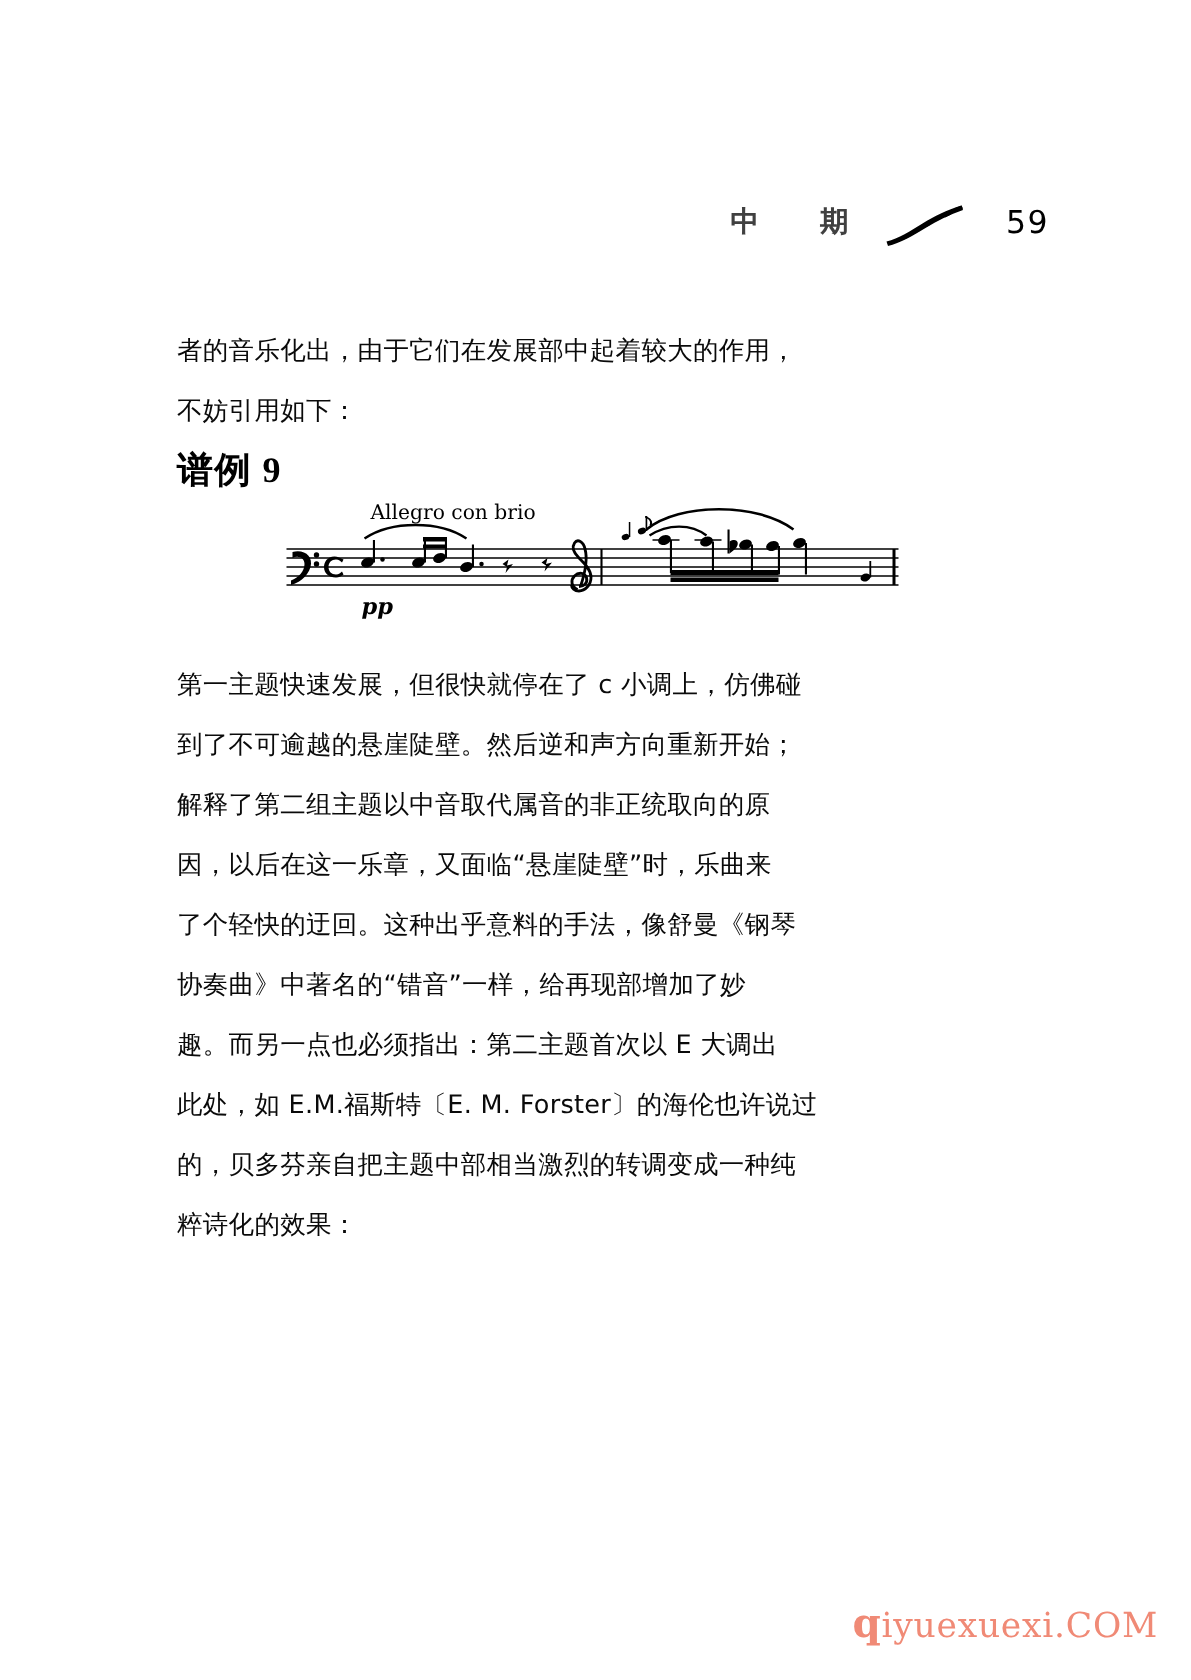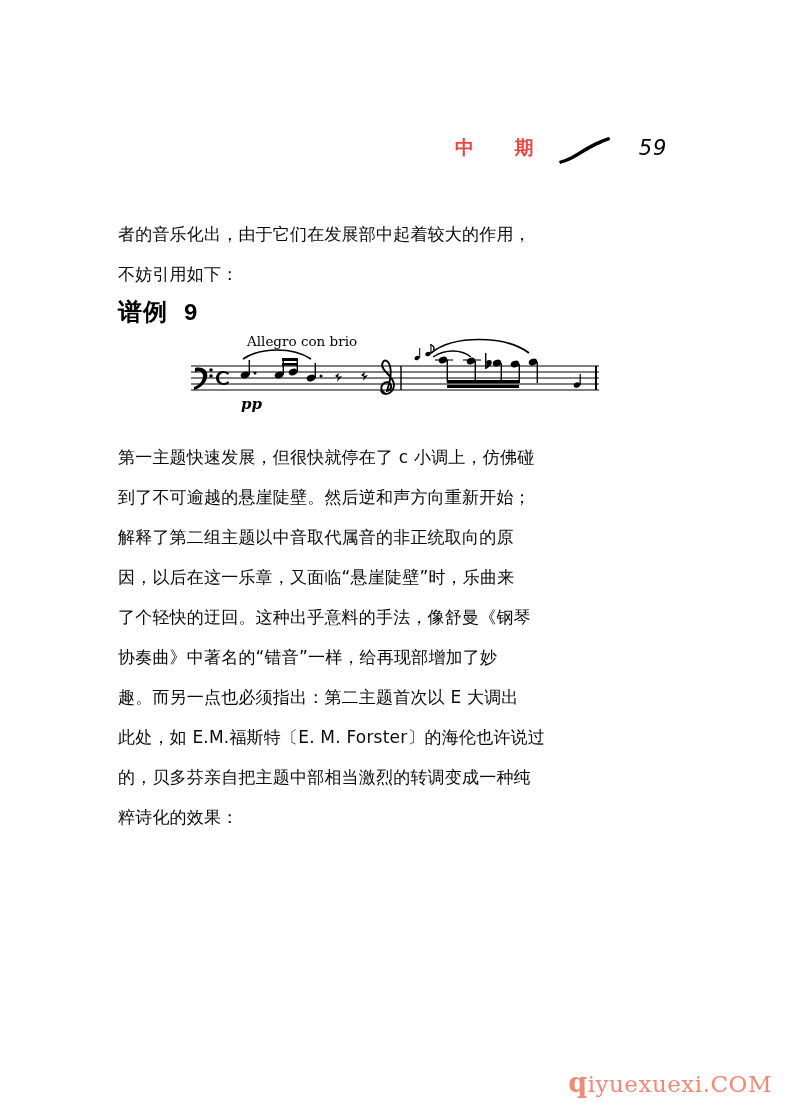--- a/index.html
+++ b/index.html
@@ -29,39 +29,39 @@
     display: flex;
     align-items: center;
     justify-content: flex-start;
     padding-left: 455px;
     box-sizing: border-box;
   }
   .rh-title {
     font-size: 19px;
     font-weight: 700;
     letter-spacing: 17px;
-    color: #ef4444;
+    color: #404040;
     font-family: "DejaVu Sans", "Liberation Sans", sans-serif;
     white-space: nowrap;
+    margin-left: 32px;
   }
   .rh-flourish {
     display: inline-block;
     width: 56px;
     height: 30px;
     margin-left: 6px;
     position: relative;
     top: 2px;
   }
   .rh-pageno {
     font-size: 21px;
     font-family: "DejaVu Sans", "Liberation Sans", sans-serif;
     color: #000;
     margin-left: 26px;
     letter-spacing: 1px;
-    font-style: italic;
   }
 
   
   .textblock {
     position: absolute;
     left: 118px;
     top: 214px;
     width: 572px;
   }
   .para-line {
@@ -72,21 +72,21 @@
     white-space: nowrap;
     font-family: "DejaVu Sans", "Liberation Sans", sans-serif;
     letter-spacing: 0.2px;
   }
   .example-label {
     font-size: 24px;
     line-height: 40px;
     height: 42px;
     font-weight: 700;
     letter-spacing: 1px;
-    font-family: Liberation Mono, monospace;
+    font-family: Liberation Serif, serif;
   }
 
   
   .music-figure {
     position: absolute;
     left: 185px;
     top: 333px;
     width: 420px;
     height: 88px;
   }

